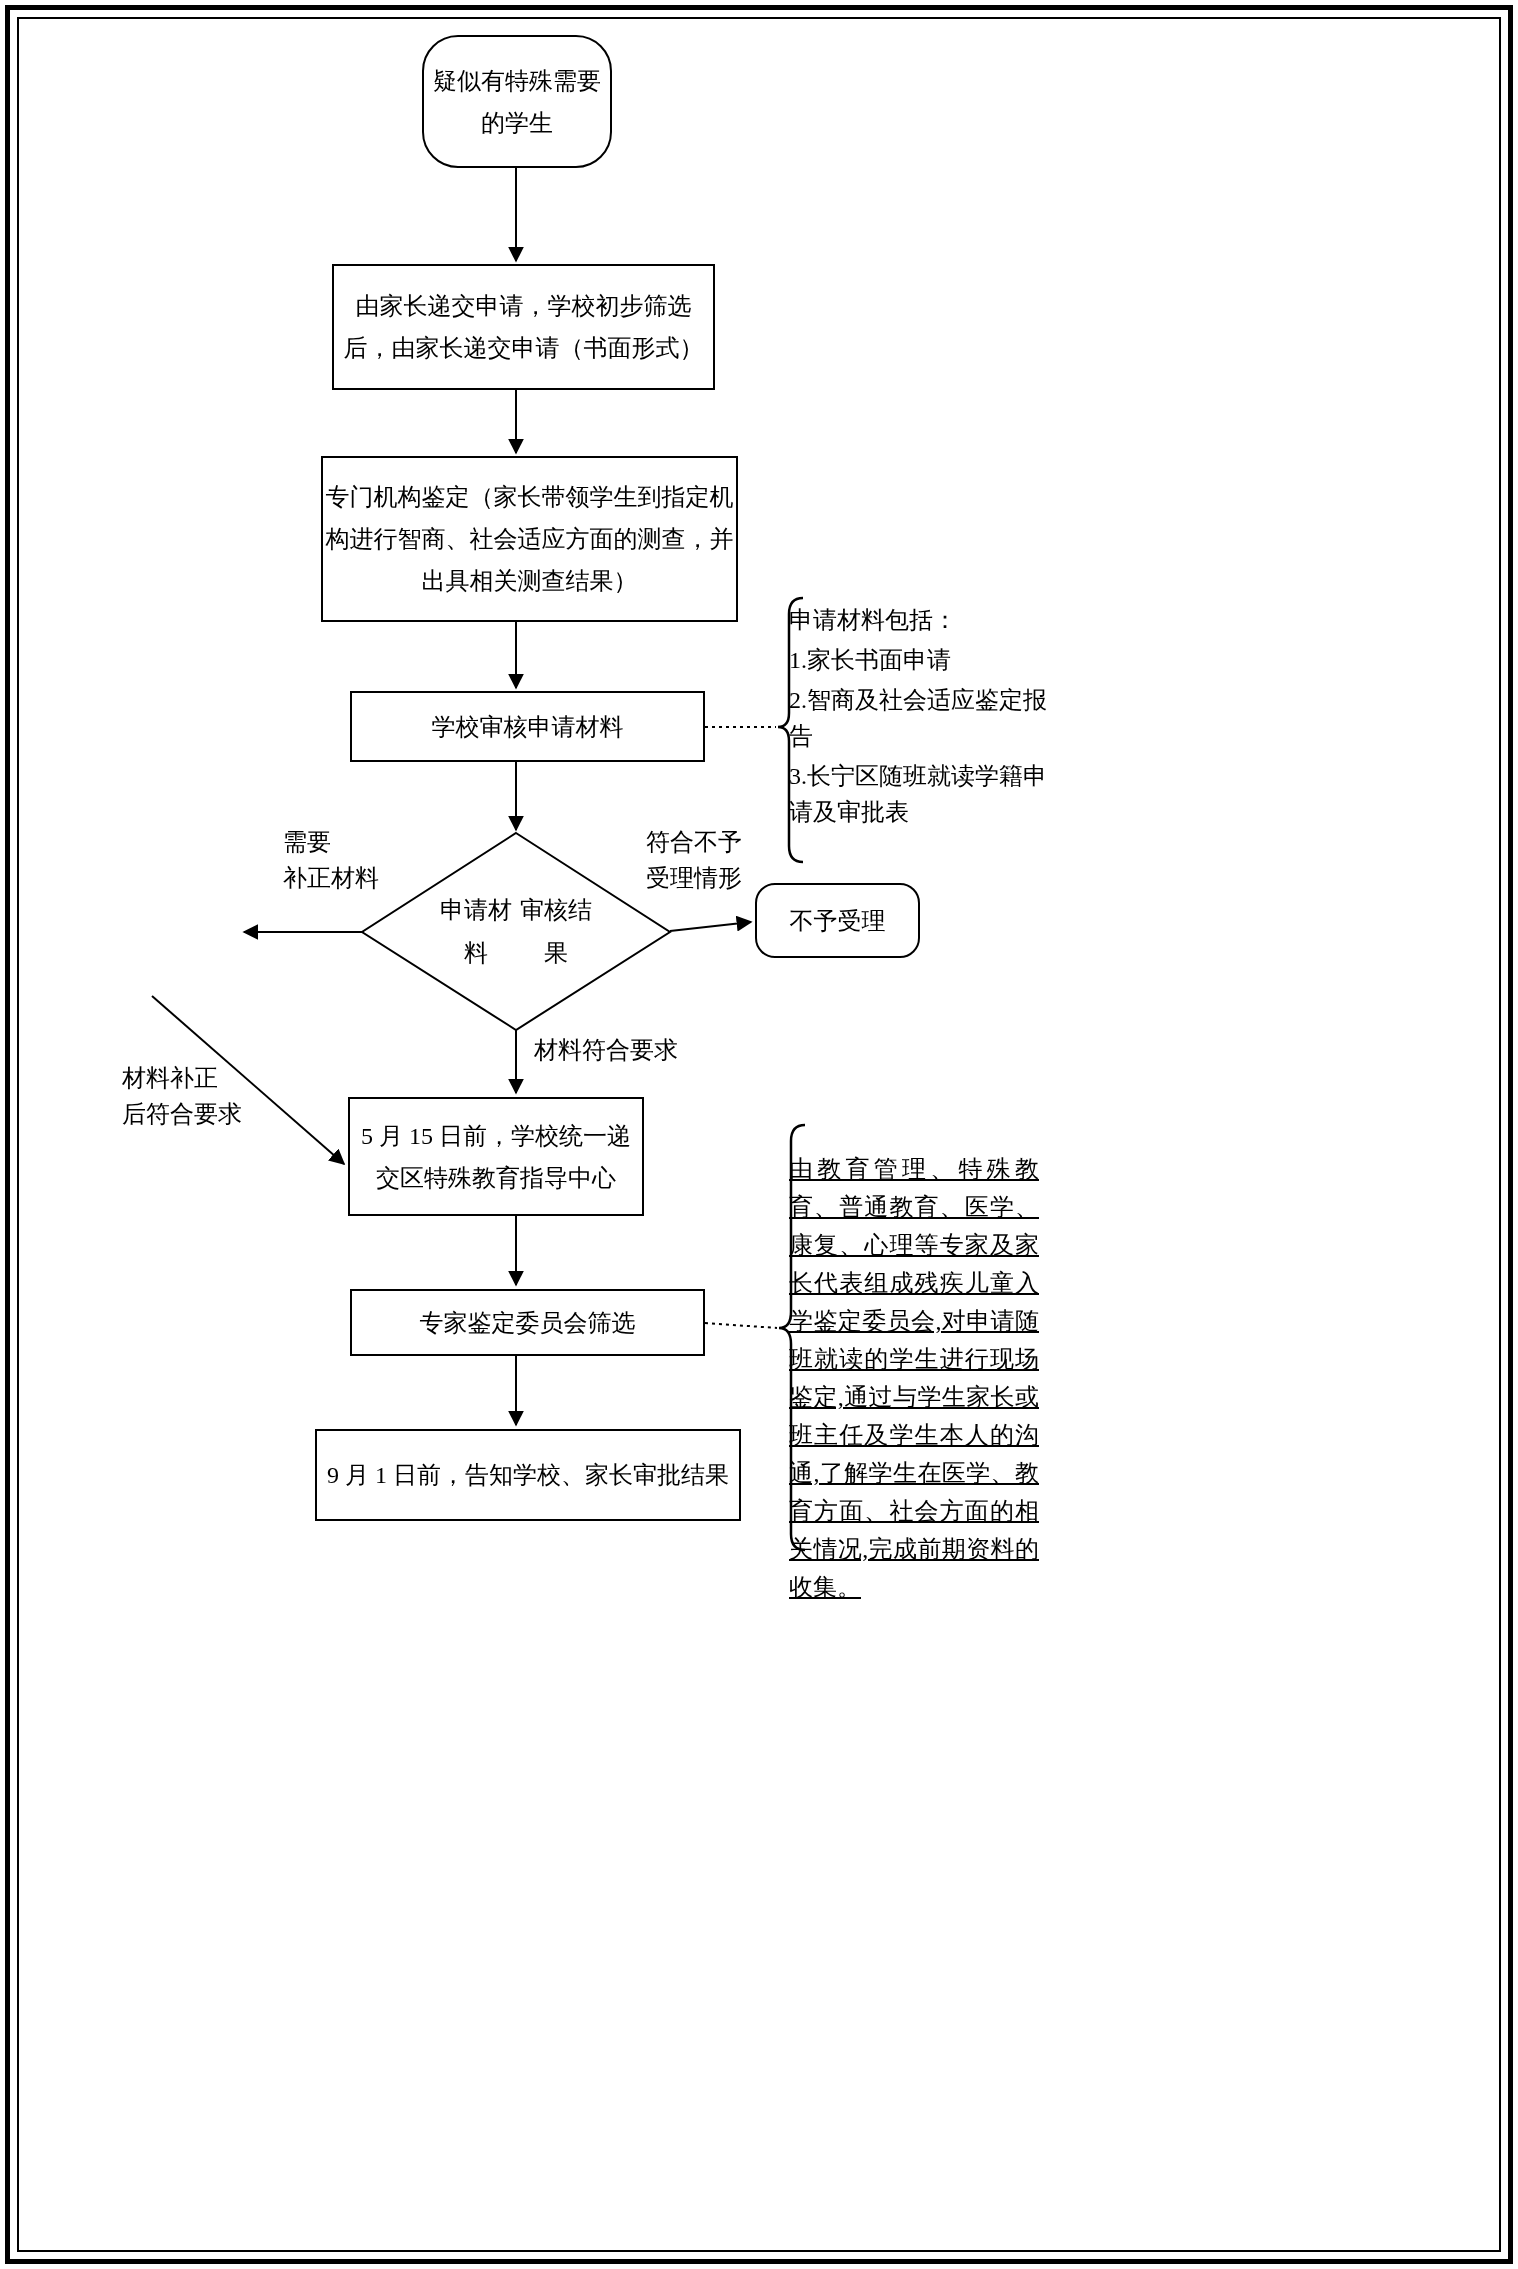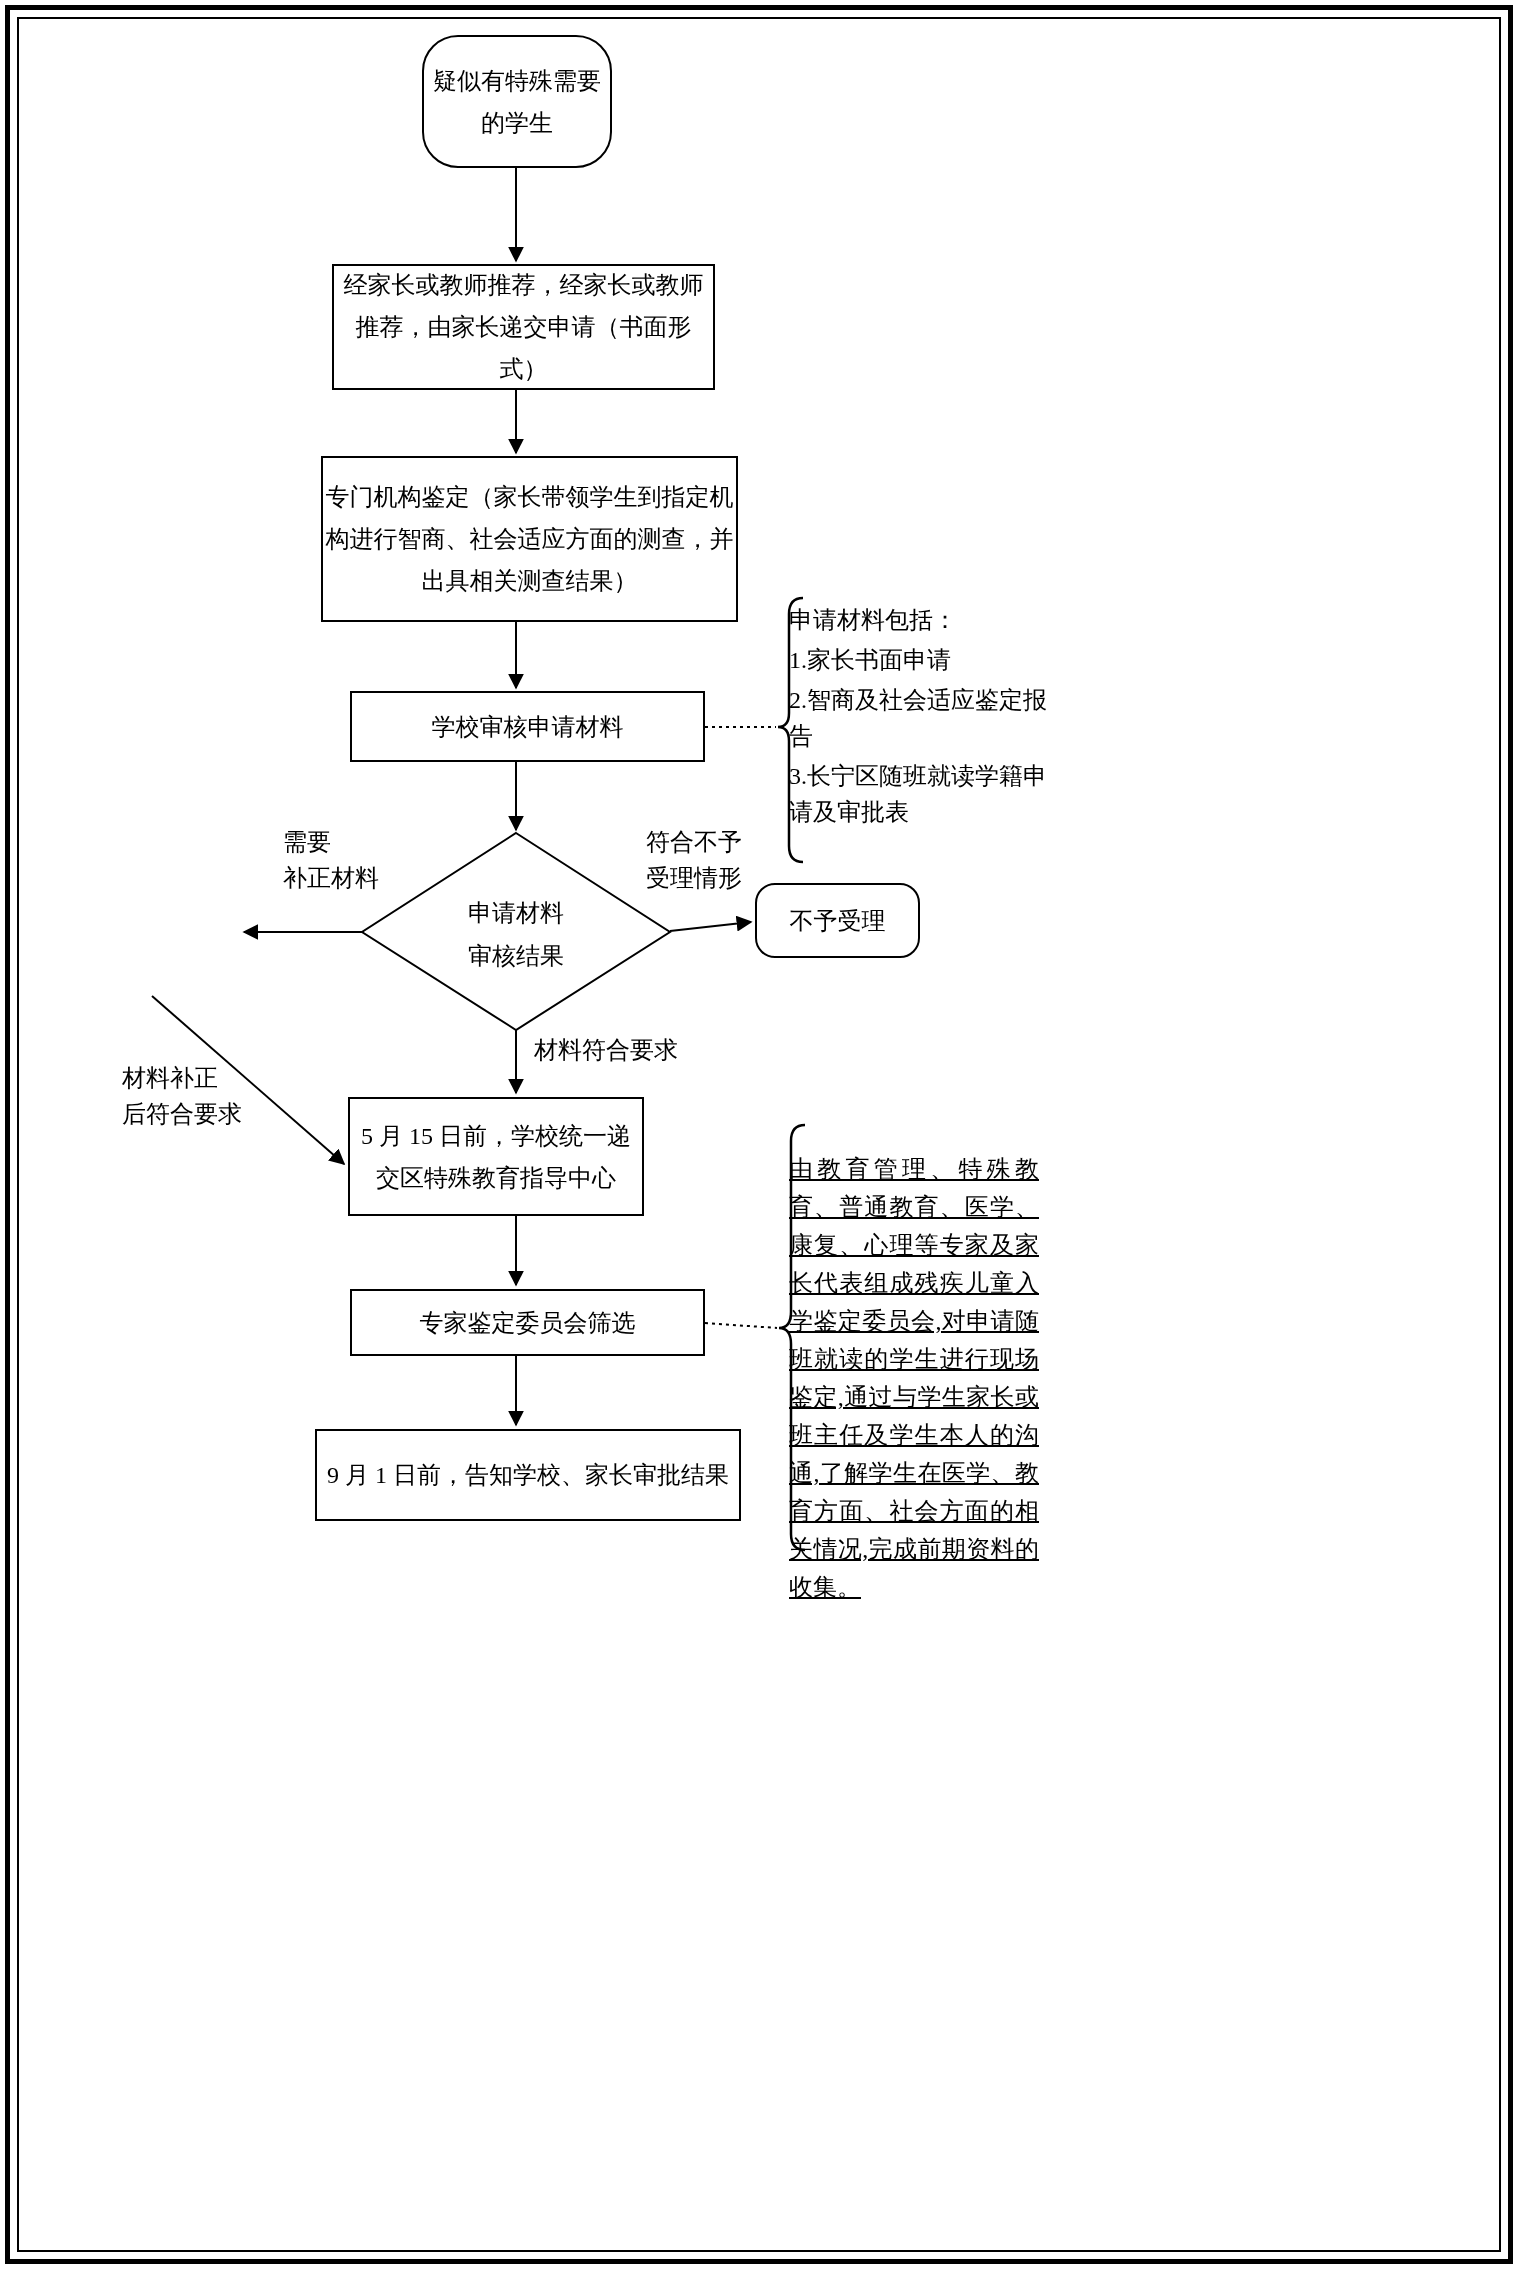--- a/index.html
+++ b/index.html
@@ -36,21 +36,21 @@
     display: flex; flex-direction: column;
     align-items: center; justify-content: center;
     text-align: center;
     font-size: 24px; line-height: 1.75;
     padding: 4px 8px;
   }
   .rounded  { border-radius: 36px; }
   .stadium  { border-radius: 20px; }
   .decision-text {
     position: absolute; z-index: 2;
-    display: flex; flex-direction: column;
+    display: flex; 
     align-items: center; justify-content: flex-end;
     text-align: center;
     font-size: 24px; line-height: 1.8;
   }
   .edge-label {
     position: absolute; z-index: 2;
     font-size: 24px; line-height: 36px;
     white-space: nowrap;
   }
   .note {
@@ -97,21 +97,21 @@
 
     <path d="M 803,598 Q 789,598 789,614 L 789,713 Q 789,727 778,727 Q 789,727 789,741 L 789,846 Q 789,862 803,862" fill="none" stroke="#000" stroke-width="2.5"></path>
     <path d="M 805,1125 Q 791,1125 791,1141 L 791,1312 Q 791,1328 779,1328 Q 791,1328 791,1344 L 791,1534 Q 791,1550 805,1550" fill="none" stroke="#000" stroke-width="2.5"></path>
   </svg>
 
   <div class="node rounded" style="left:422px; top:35px; width:190px; height:133px;">
     <span>疑似有特殊需要的学生</span>
   </div>
 
   <div class="node" style="left:332px; top:264px; width:383px; height:126px;">
-    <span>经家长或教师推荐，经家长或教师推荐，由家长递交申请（书面形式）</span>
+    <span>由家长递交申请，学校初步筛选后，由家长递交申请（书面形式）</span>
   </div>
 
   <div class="node" style="left:350px; top:691px; width:355px; height:71px;">
     <span>学校审核申请材料</span>
   </div>
 
   <div class="node" style="left:321px; top:456px; width:417px; height:166px; padding:4px 2px;">
     <span>专门机构鉴定（家长带领学生到指定机构进行智商、社会适应方面的测查，并出具相关测查结果）</span>
   </div>
 

